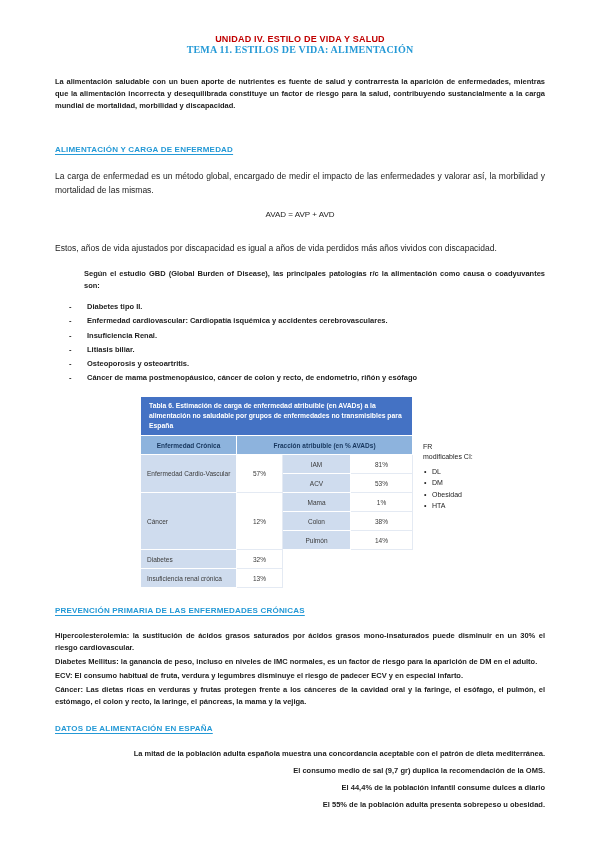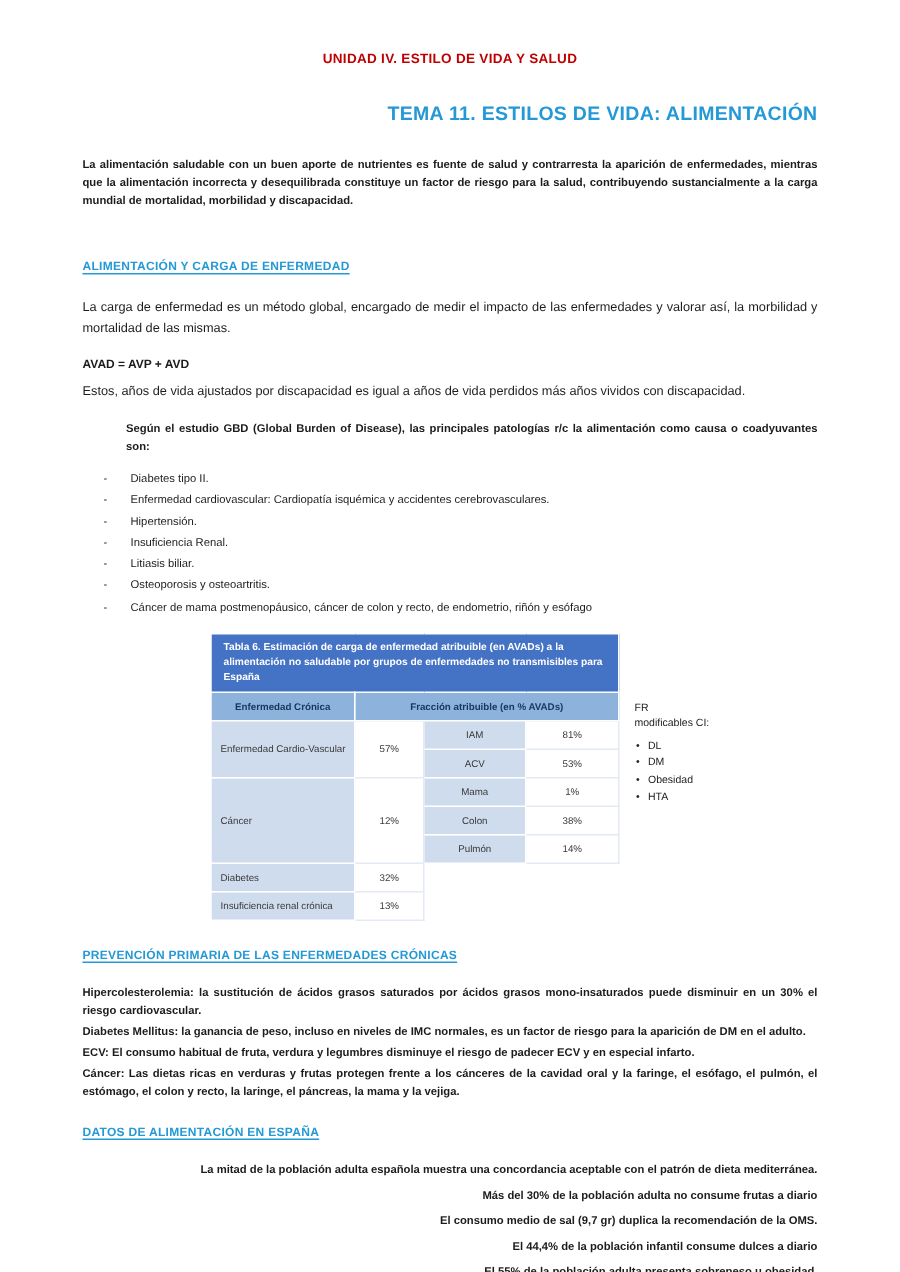--- a/index.html
+++ b/index.html
@@ -5,42 +5,42 @@
   * { margin:0; padding:0; box-sizing:border-box; }
   html, body { background:#ffffff; }
   body {
     width:600px; height:848px; overflow:hidden;
     padding:34px 55px 16px 55px;
     font-family:"Liberation Sans", sans-serif;
     color:#1c1c1c;
   }
   .doc-title {
     text-align:center; font-size:9px; font-weight:bold;
-    color:#c00000; letter-spacing:.2px; margin-bottom:24px;
+    color:#c00000; letter-spacing:.2px; 
   }
   .doc-subtitle {
-    text-align:right; font-size:13px; font-weight:bold;
-    color:#2499d6; letter-spacing:.2px; margin-bottom:21px;
+    text-align:center; font-size:10px; font-weight:bold;
+    color:#2499d6; letter-spacing:.2px; margin-bottom:21px;font-family:Liberation Serif, serif;
   }
   .p-sm-b {
     font-size:7.5px; font-weight:bold; line-height:1.6;
     text-align:justify; color:#1c1c1c;
   }
   .intro { margin-bottom:33px; }
   .sec-h {
     font-size:8px; font-weight:bold; color:#2499d6;
     text-decoration:underline; text-underline-offset:2px;
     letter-spacing:.2px; margin-bottom:15px;
   }
   .p-lg { font-size:8.5px; line-height:1.65; text-align:justify; margin-bottom:13px; font-weight:normal; }
-  .formula { font-size:8px; font-weight:bold; margin-bottom:6px; }
+  .formula { font-size:8px; font-weight:normal; margin-bottom:22px;text-align:center; }
   .gbd { margin-bottom:8px;padding-left:29px; }
   ul.path-list { list-style:none; margin-bottom:10px; }
   ul.path-list li {
-    position:relative; font-size:7.5px; font-weight:normal;
+    position:relative; font-size:7.5px; font-weight:bold;
     line-height:1.9; padding-left:32px;
   }
   ul.path-list li::before { content:"-"; position:absolute; left:14px; }
 
   .table-zone { display:flex; align-items:flex-start; margin:4px 0 18px 85px; }
   table.burden { border-collapse:collapse; width:272px; table-layout:fixed; }
   table.burden th, table.burden td {
     font-size:6.5px; padding:3px 2px; border:1px solid #ffffff;
     height:19px; color:#3a3a3a; vertical-align:middle;
   }
@@ -79,21 +79,20 @@
 <div class="sec-h">ALIMENTACIÓN Y CARGA DE ENFERMEDAD</div>
 
 <p class="p-lg">La carga de enfermedad es un método global, encargado de medir el impacto de las enfermedades y valorar así, la morbilidad y mortalidad de las mismas.</p>
 <p class="formula">AVAD = AVP + AVD</p>
 <p class="p-lg">Estos, años de vida ajustados por discapacidad es igual a años de vida perdidos más años vividos con discapacidad.</p>
 <p class="p-sm-b gbd">Según el estudio GBD (Global Burden of Disease), las principales patologías r/c la alimentación como causa o coadyuvantes son:</p>
 
 <ul class="path-list">
   <li>Diabetes tipo II.</li>
   <li>Enfermedad cardiovascular: Cardiopatía isquémica y accidentes cerebrovasculares.</li>
-  <li>Hipertensión.</li>
   <li>Insuficiencia Renal.</li>
   <li>Litiasis biliar.</li>
   <li>Osteoporosis y osteoartritis.</li>
   <li>Cáncer de mama postmenopáusico, cáncer de colon y recto, de endometrio, riñón y esófago</li>
 </ul>
 
 <div class="table-zone">
   <table class="burden">
     <colgroup>
         <col style="width:96px">
@@ -165,18 +164,17 @@
   <p class="p-sm-b">Hipercolesterolemia: la sustitución de ácidos grasos saturados por ácidos grasos mono-insaturados puede disminuir en un 30% el riesgo cardiovascular.</p>
   <p class="p-sm-b">Diabetes Mellitus: la ganancia de peso, incluso en niveles de IMC normales, es un factor de riesgo para la aparición de DM en el adulto.</p>
   <p class="p-sm-b">ECV: El consumo habitual de fruta, verdura y legumbres disminuye el riesgo de padecer ECV y en especial infarto.</p>
   <p class="p-sm-b">Cáncer: Las dietas ricas en verduras y frutas protegen frente a los cánceres de la cavidad oral y la faringe, el esófago, el pulmón, el estómago, el colon y recto, la laringe, el páncreas, la mama y la vejiga.</p>
 </div>
 
 <div class="sec-h">DATOS DE ALIMENTACIÓN EN ESPAÑA</div>
 
 <div class="datos-block">
   <p class="p-sm-b">La mitad de la población adulta española muestra una concordancia aceptable con el patrón de dieta mediterránea.</p>
-  <p class="p-sm-b">Más del 30% de la población adulta no consume frutas a diario</p>
   <p class="p-sm-b">El consumo medio de sal (9,7 gr) duplica la recomendación de la OMS.</p>
   <p class="p-sm-b">El 44,4% de la población infantil consume dulces a diario</p>
   <p class="p-sm-b">El 55% de la población adulta presenta sobrepeso u obesidad.</p>
 
 </div>
 
 </body></html>

